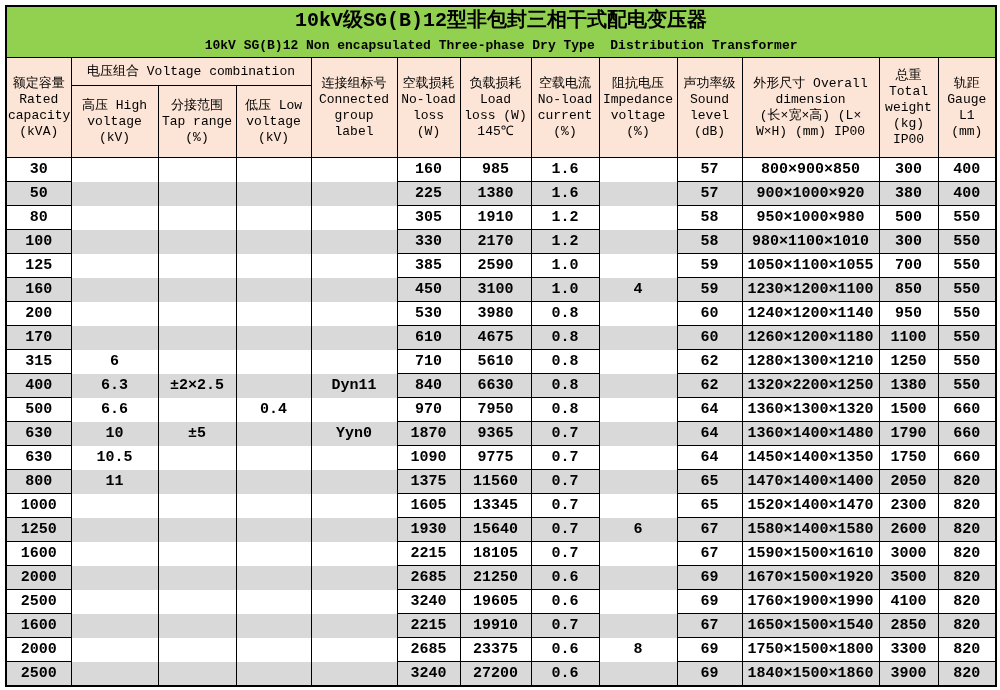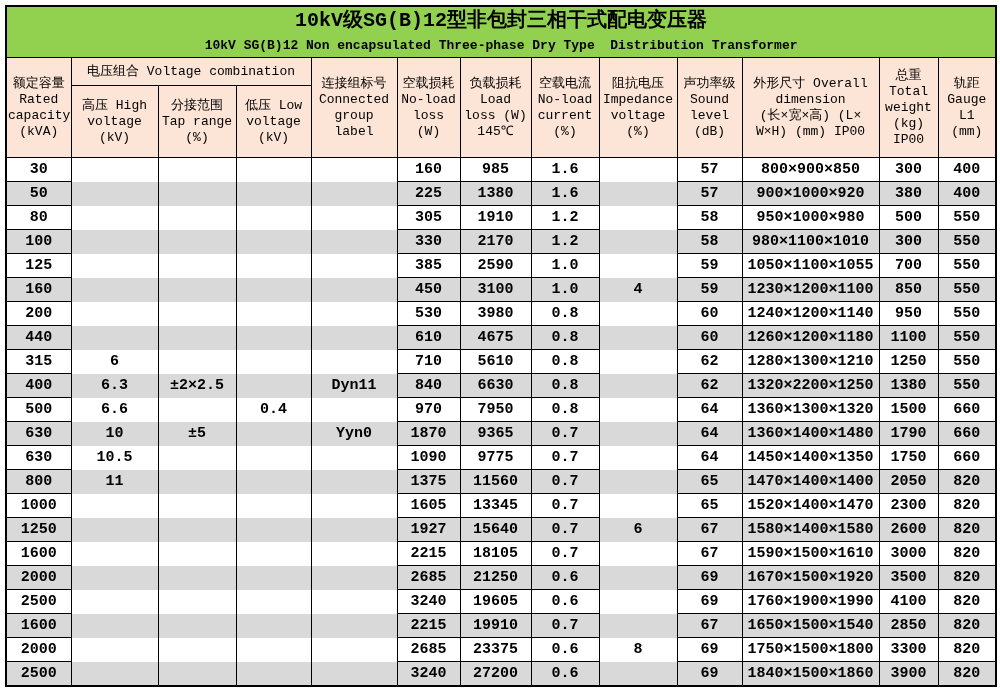--- a/index.html
+++ b/index.html
@@ -228,21 +228,21 @@
         <td>530</td>
         <td>3980</td>
         <td>0.8</td>
         <td class="nhb"></td>
         <td>60</td>
         <td>1240×1200×1140</td>
         <td>950</td>
         <td>550</td>
       </tr>
       <tr>
-        <td>440</td>
+        <td>170</td>
         <td class="nhb"></td>
         <td class="nhb"></td>
         <td class="nhb"></td>
         <td class="nhb"></td>
         <td>610</td>
         <td>4675</td>
         <td>0.8</td>
         <td class="nhb"></td>
         <td>60</td>
         <td>1260×1200×1180</td>
@@ -353,21 +353,21 @@
         <td>1520×1400×1470</td>
         <td>2300</td>
         <td>820</td>
       </tr>
       <tr>
         <td>1250</td>
         <td class="nhb"></td>
         <td class="nhb"></td>
         <td class="nhb"></td>
         <td class="nhb"></td>
-        <td>1927</td>
+        <td>1930</td>
         <td>15640</td>
         <td>0.7</td>
         <td class="nhb">6</td>
         <td>67</td>
         <td>1580×1400×1580</td>
         <td>2600</td>
         <td>820</td>
       </tr>
       <tr>
         <td>1600</td>

